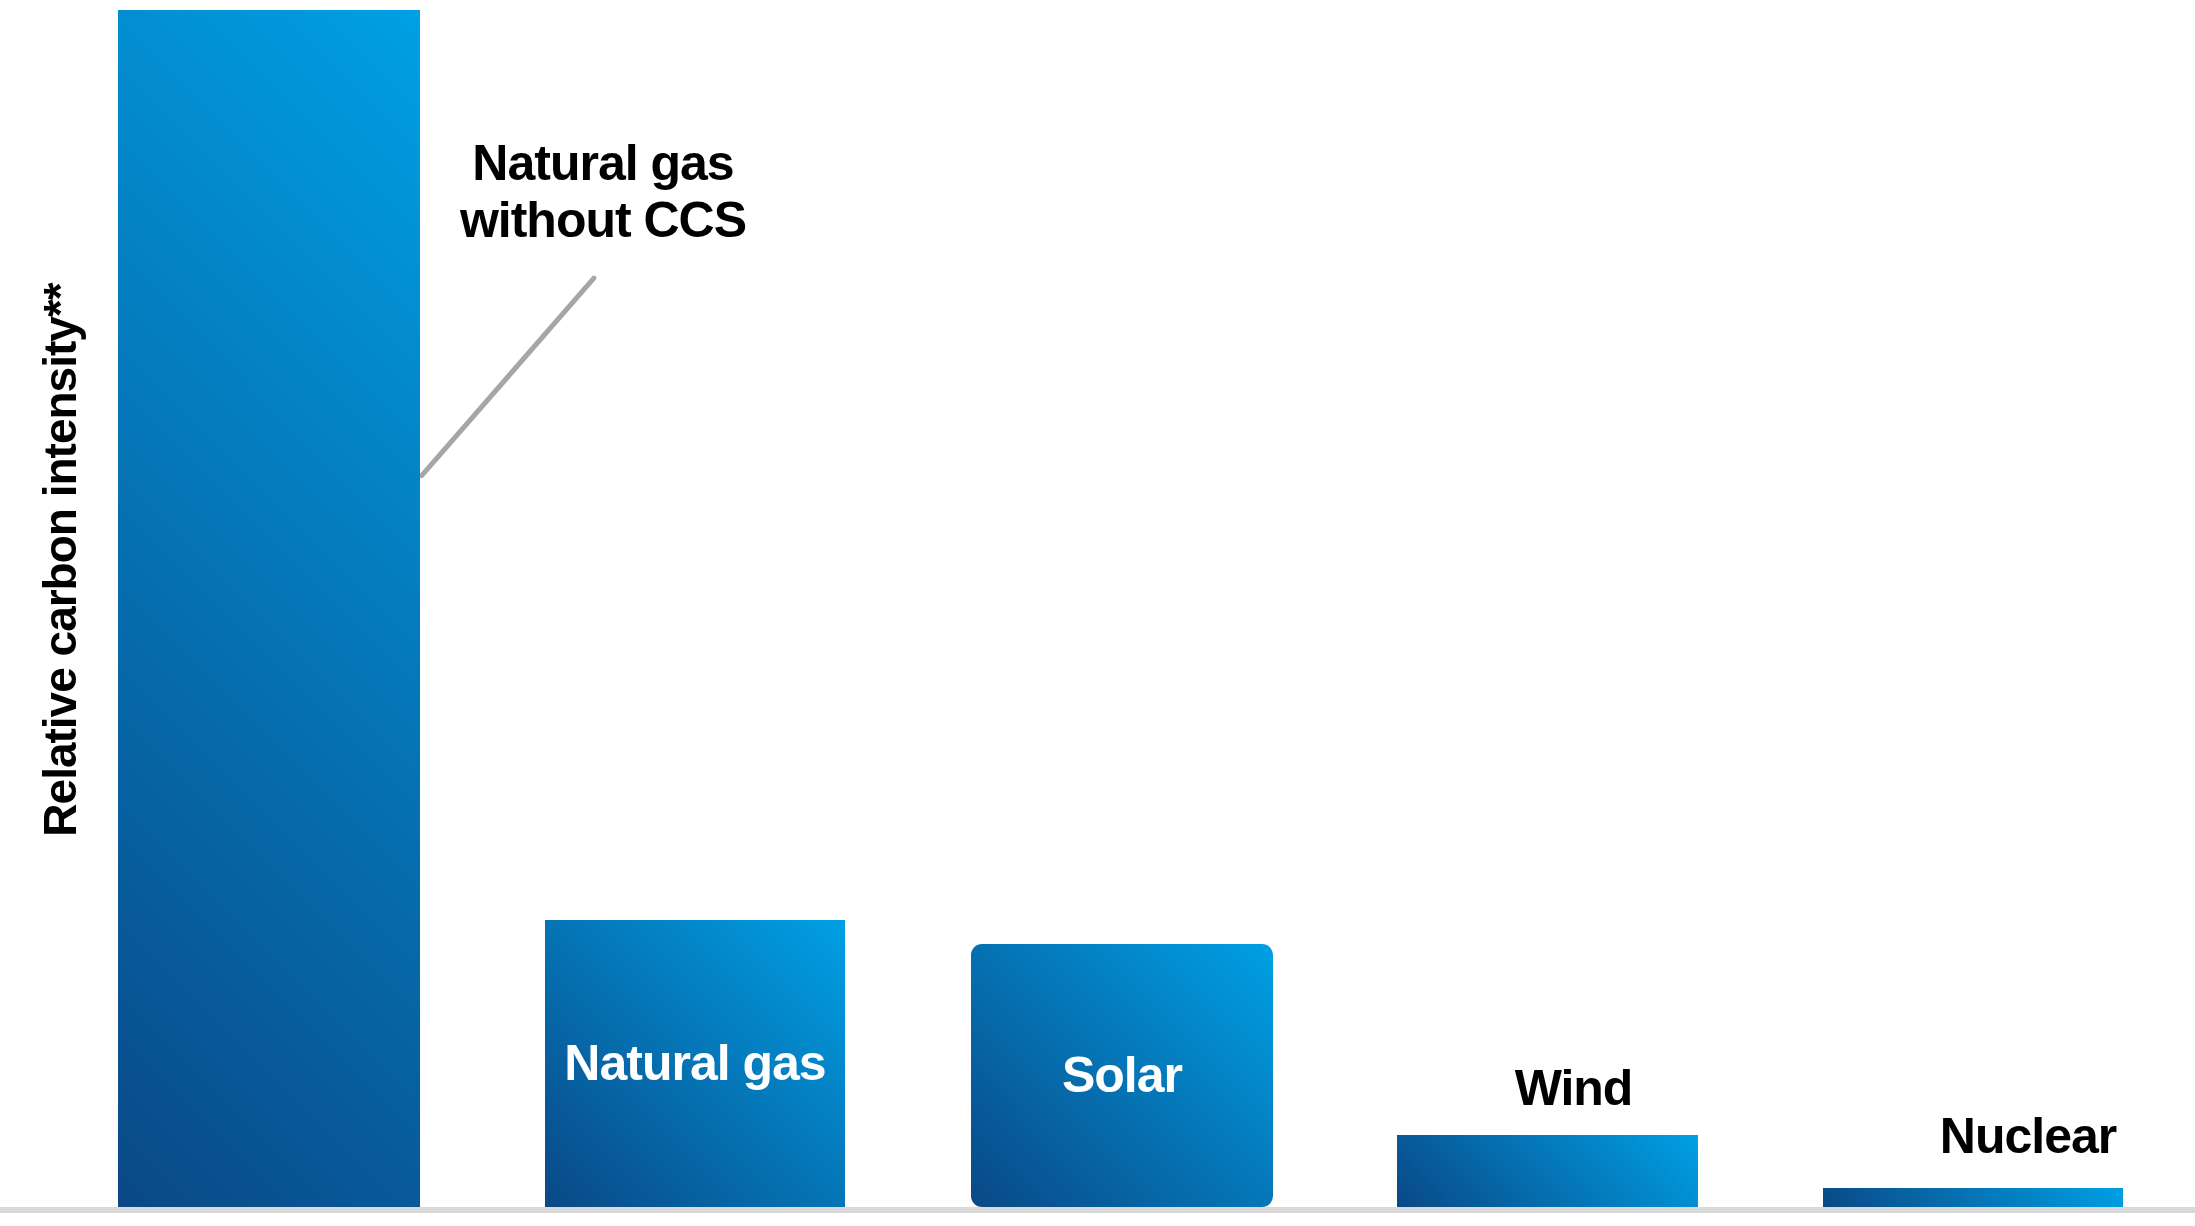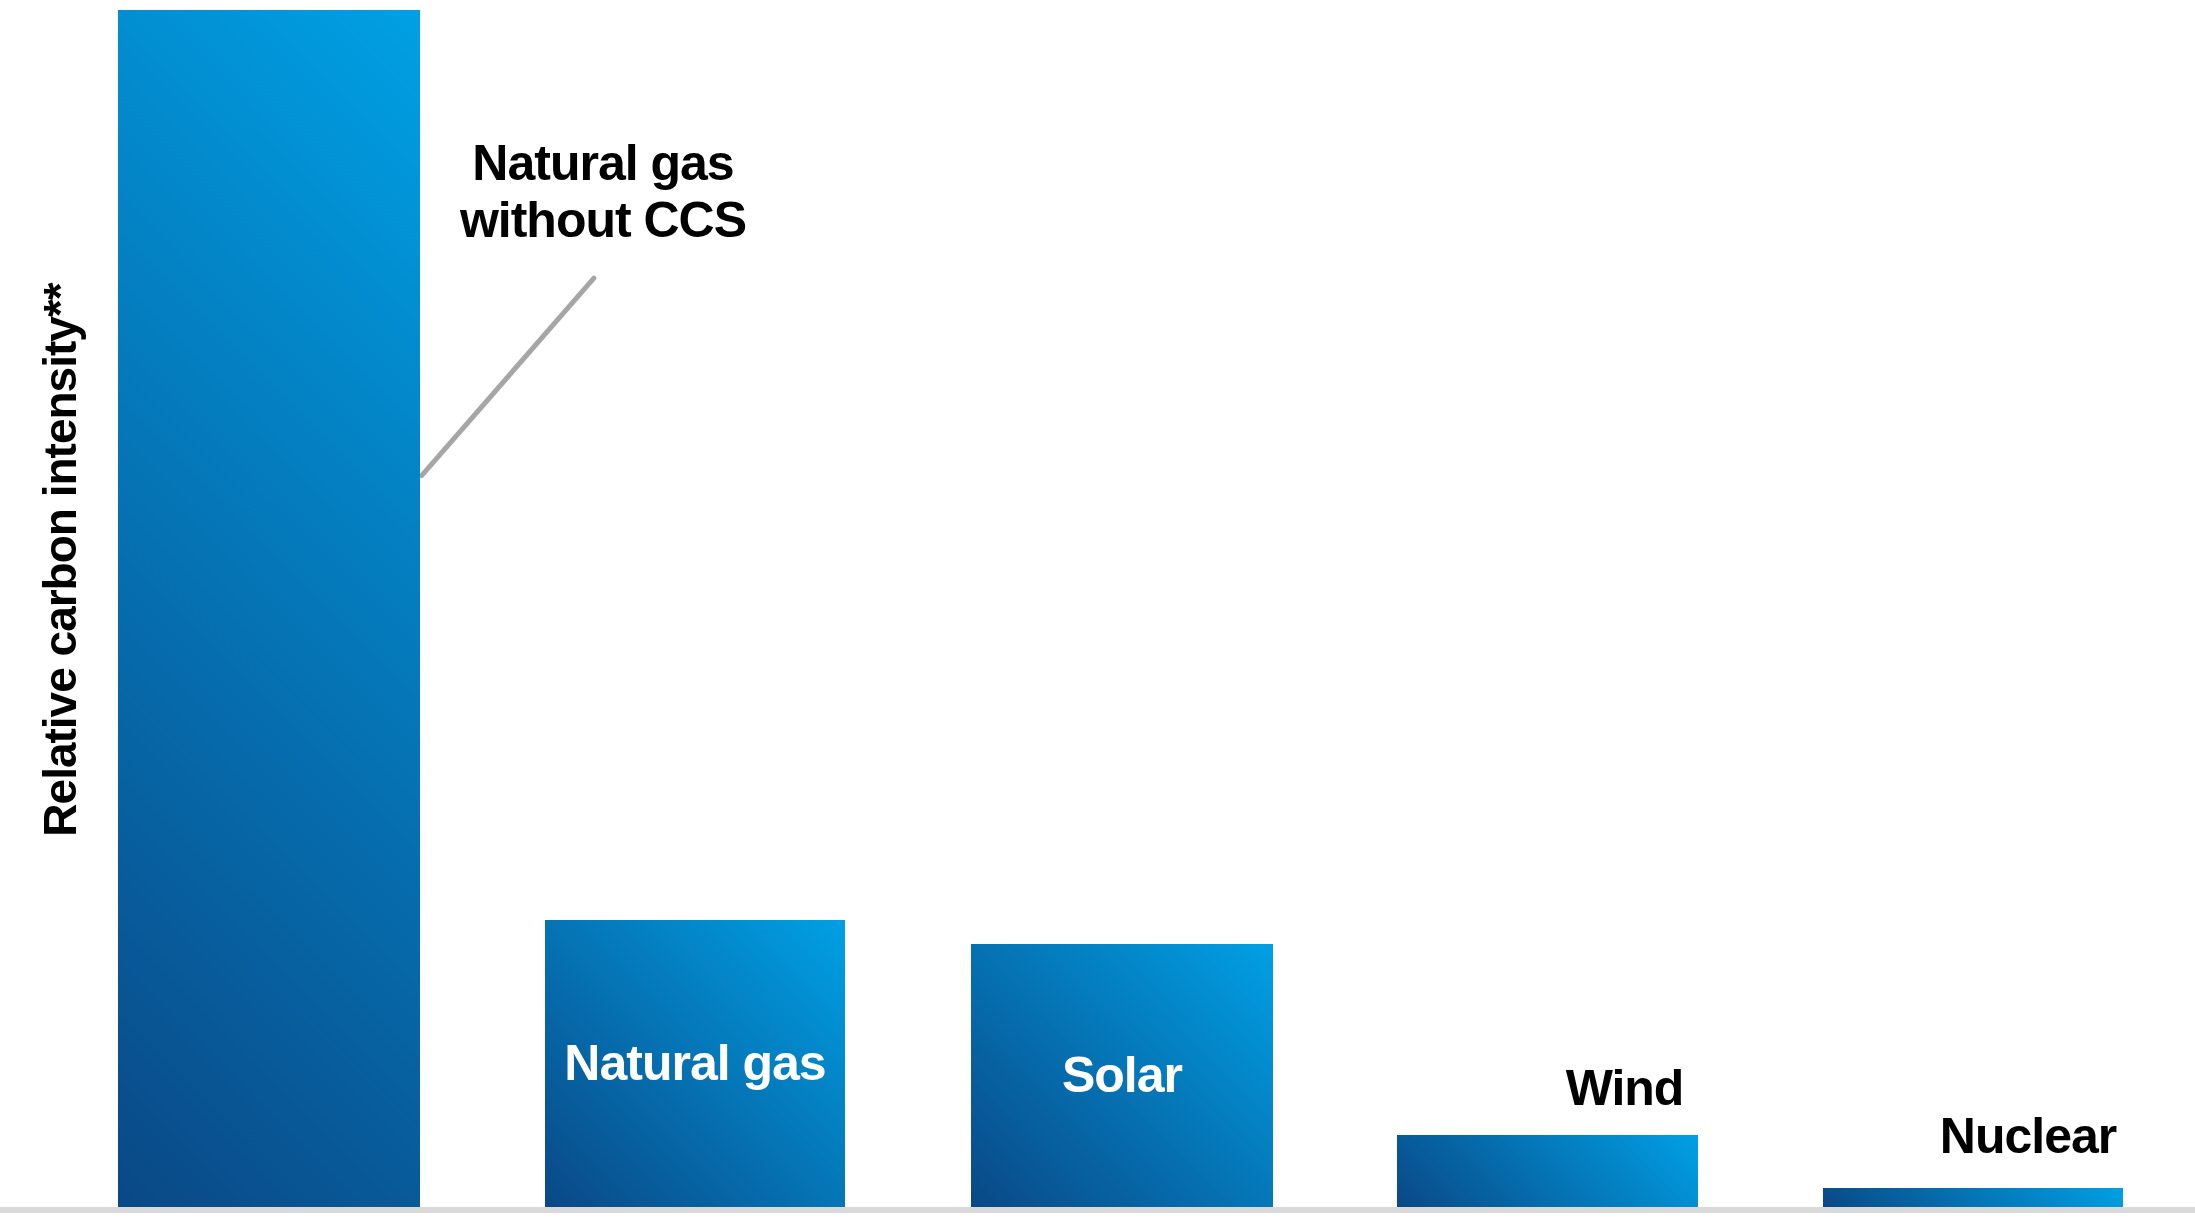--- a/index.html
+++ b/index.html
@@ -19,21 +19,21 @@
   
   .bar {
     position: absolute;
     bottom: 19px; 
     display: flex;
     align-items: center;
     justify-content: center;
   }
   .bar1 { left: 118px;  width: 302px; }
   .bar2 { left: 545px;  width: 300px; }
-  .bar3 { left: 971px;  width: 302px; }
+  .bar3 { left: 971px;  width: 302px; border-radius: 11px; }
   .bar4 { left: 1397px; width: 301px; }
   .bar5 { left: 1823px; width: 300px; }
   
   .baseline {
     position: absolute;
     left: 0;
     top: 1207px;
     width: 2195px;
     height: 6px;
   }
@@ -48,21 +48,21 @@
   }
   .outlabel {
     position: absolute;
     color: #000000;
     font-size: 50px;
     line-height: 57px;
     letter-spacing: -1px;
     text-align: center;
     white-space: nowrap;
   }
-  .outlabel.wind    { left: 1474px; top: 1060px; width: 301px; }
+  .outlabel.wind    { left: 1423px; top: 1060px; width: 301px; }
   .outlabel.nuclear { left: 1878px; top: 1108px; width: 300px; }
   .annotation {
     position: absolute;
     left: 403px;
     top: 135px;
     width: 400px;
     color: #000000;
     font-size: 50px;
     line-height: 57px;
     letter-spacing: -1px;

